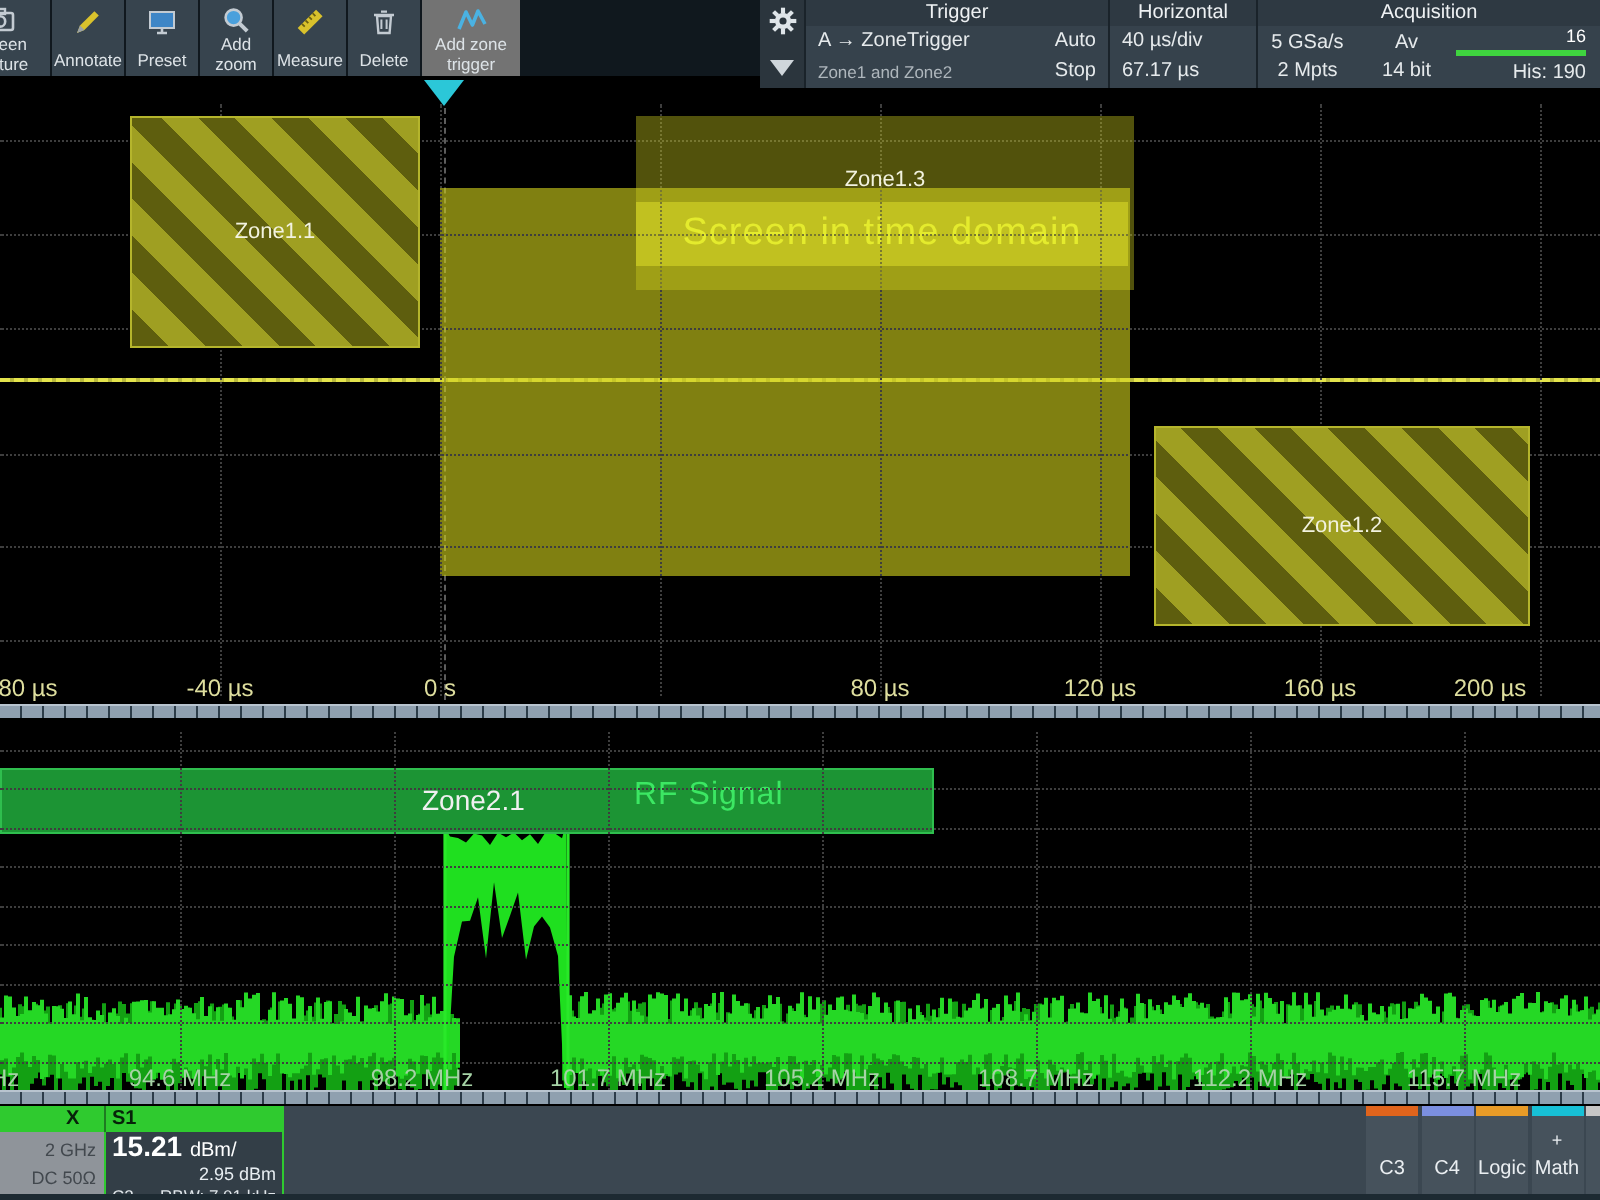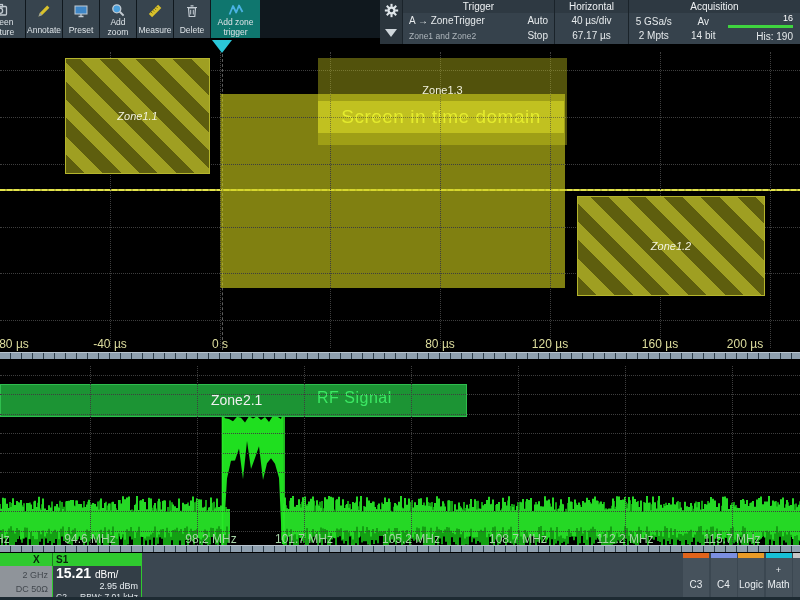--- a/index.html
+++ b/index.html
@@ -8,51 +8,51 @@
           font-family:"Liberation Sans",sans-serif;-webkit-font-smoothing:antialiased;}
 
   
   .toolbar{position:absolute;left:0;top:0;width:380px;height:38px;background:#10181e;display:flex;}
   .tb-btn{width:36px;margin-right:1px;background:#37444e;color:#dde3e7;font-size:8.5px;line-height:1.12;
           text-align:center;display:flex;flex-direction:column;align-items:center;padding-top:2px;overflow:hidden;flex:none;}
   .tb-btn .ticon{height:17px;display:flex;align-items:center;justify-content:center;}
   .tb-btn .tlbl{margin-top:auto;padding-bottom:2px;white-space:normal;}
   .tb-first{width:25px;}
   .tb-first .tin{width:50px;margin-left:-25px;display:flex;flex-direction:column;align-items:center;height:100%;}
-  .tb-wide{width:49px;background:#0f766e;}
+  .tb-wide{width:49px;background:#737373;}
 
   
   .infopanel{position:absolute;left:380px;top:0;width:420px;height:44px;background:#36424c;display:flex;}
   .ip-gear{width:22px;background:#2b353d;flex:none;display:flex;flex-direction:column;align-items:center;padding-top:3px;}
   .tri-down{width:0;height:0;border-left:6px solid transparent;border-right:6px solid transparent;border-top:8px solid #cfd6db;margin-top:7px;}
   .ip-sec{position:relative;border-left:1px solid #1a232a;height:44px;}
   .ip-head{height:13px;background:#2e3942;color:#eef1f3;font-size:10px;text-align:center;line-height:13px;}
   .ip-row{display:flex;justify-content:space-between;padding:0 6px;height:15px;align-items:center;font-size:10px;color:#e6eaec;}
   .ip-dim{font-size:8.5px;color:#aeb6bc;}
-  .ip-c{justify-content:center;}
+  .ip-c{}
   .acq{display:flex;height:31px;}
   .acq-col{flex:1;text-align:center;font-size:10px;color:#e6eaec;display:flex;flex-direction:column;justify-content:space-around;padding:1px 0;}
   .acq-col3{width:72px;flex:none;text-align:right;padding:1px 7px 2px 0;display:flex;flex-direction:column;justify-content:space-between;}
   .acq-n{font-size:9px;color:#fff;line-height:8px;}
   .acq-bar{height:3px;background:#3fd43f;margin:1px 0;}
   .acq-his{font-size:10px;color:#e6eaec;}
 
   .trigger-marker{position:absolute;left:212px;top:40px;width:0;height:0;
                   border-left:10px solid transparent;border-right:10px solid transparent;border-top:13px solid #2bc7d8;z-index:6;}
 
   
   .time-view{position:absolute;left:0;top:38px;width:800px;height:324px;overflow:hidden;}
   .grid-v{position:absolute;width:0;border-left:1px dotted #3e3e3e;}
   .grid-h{position:absolute;height:0;border-top:1px dotted #3e3e3e;}
   .baseline{position:absolute;left:0;top:151px;width:800px;height:2px;
             background:repeating-linear-gradient(90deg,#e3e34c 0 5px,#b9b93c 5px 7px);}
   .trig-vline{position:absolute;left:222px;top:16px;height:296px;border-left:1px dashed #5c5c5c;}
   .pulse-block{position:absolute;left:220px;top:56px;width:345px;height:194px;background:rgba(206,206,28,0.62);}
   .zone{position:absolute;color:#f2f2df;font-size:11px;display:flex;align-items:center;justify-content:center;}
-  .zone.hatched{background:repeating-linear-gradient(45deg,#5e5e0e 0 13px,#9f9f22 13px 26px);border:1px solid #b5b52c;font-style:italic;}
+  .zone.hatched{background:repeating-linear-gradient(45deg,#5e5e0e 0 13px,#9f9f22 13px 26px);border:1px solid #b5b52c;}
   .zone.solid{background:rgba(206,206,30,0.40);align-items:flex-start;}
   .anno-band{position:absolute;left:318px;top:63px;width:246px;height:32px;background:rgba(233,233,50,0.55);
              color:#f4ff38;font-size:19px;display:flex;align-items:center;justify-content:center;letter-spacing:.5px;}
   .time-label{position:absolute;top:299px;transform:translateX(-50%);color:#dede9e;font-size:12px;white-space:nowrap;}
   .ruler{position:absolute;left:0;width:800px;height:7px;border-top:1px solid #b8c4cf;
          background:#8fa0af;background-image:repeating-linear-gradient(90deg,transparent 0 10px,#2c3c49 10px 11px);}
 
   
   .spectrum-view{position:absolute;left:0;top:366px;width:800px;height:187px;overflow:hidden;}
   .zone-bar{position:absolute;left:0;top:18px;width:467px;height:33px;background:#1c9434;border:1px solid #2fbe4e;}
@@ -237,21 +237,21 @@
       <div class="grid-v" style="left: 770px; top: 14px; height: 296px;"></div>
       <div class="grid-h" style="left: 0px; top: 32px; width: 800px;"></div>
       <div class="grid-h" style="left: 0px; top: 79px; width: 800px;"></div>
       <div class="grid-h" style="left: 0px; top: 126px; width: 800px;"></div>
       <div class="grid-h" style="left: 0px; top: 189px; width: 800px;"></div>
       <div class="grid-h" style="left: 0px; top: 235px; width: 800px;"></div>
       <div class="grid-h" style="left: 0px; top: 282px; width: 800px;"></div>
       <div class="zone hatched" style="left: 65px; top: 20px; width: 145px; height: 116px;">
         <span>Zone1.1</span>
       </div>
-      <div class="zone hatched" style="left: 577px; top: 158px; width: 188px; height: 100px;">
+      <div class="zone hatched" style="left: 577px; top: 175px; width: 188px; height: 100px;">
         <span>Zone1.2</span>
       </div>
       <div class="zone solid" style="left: 318px; top: 20px; width: 249px; height: 87px; padding-top: 26px;">
         <span>Zone1.3</span>
       </div>
       <div class="time-label" style="left: 12px;">-80 µs</div>
       <div class="time-label" style="left: 110px;">-40 µs</div>
       <div class="time-label" style="left: 220px;">0 s</div>
       <div class="time-label" style="left: 330px; margin-top: 32px;">40 µs</div>
       <div class="time-label" style="left: 440px;">80 µs</div>

